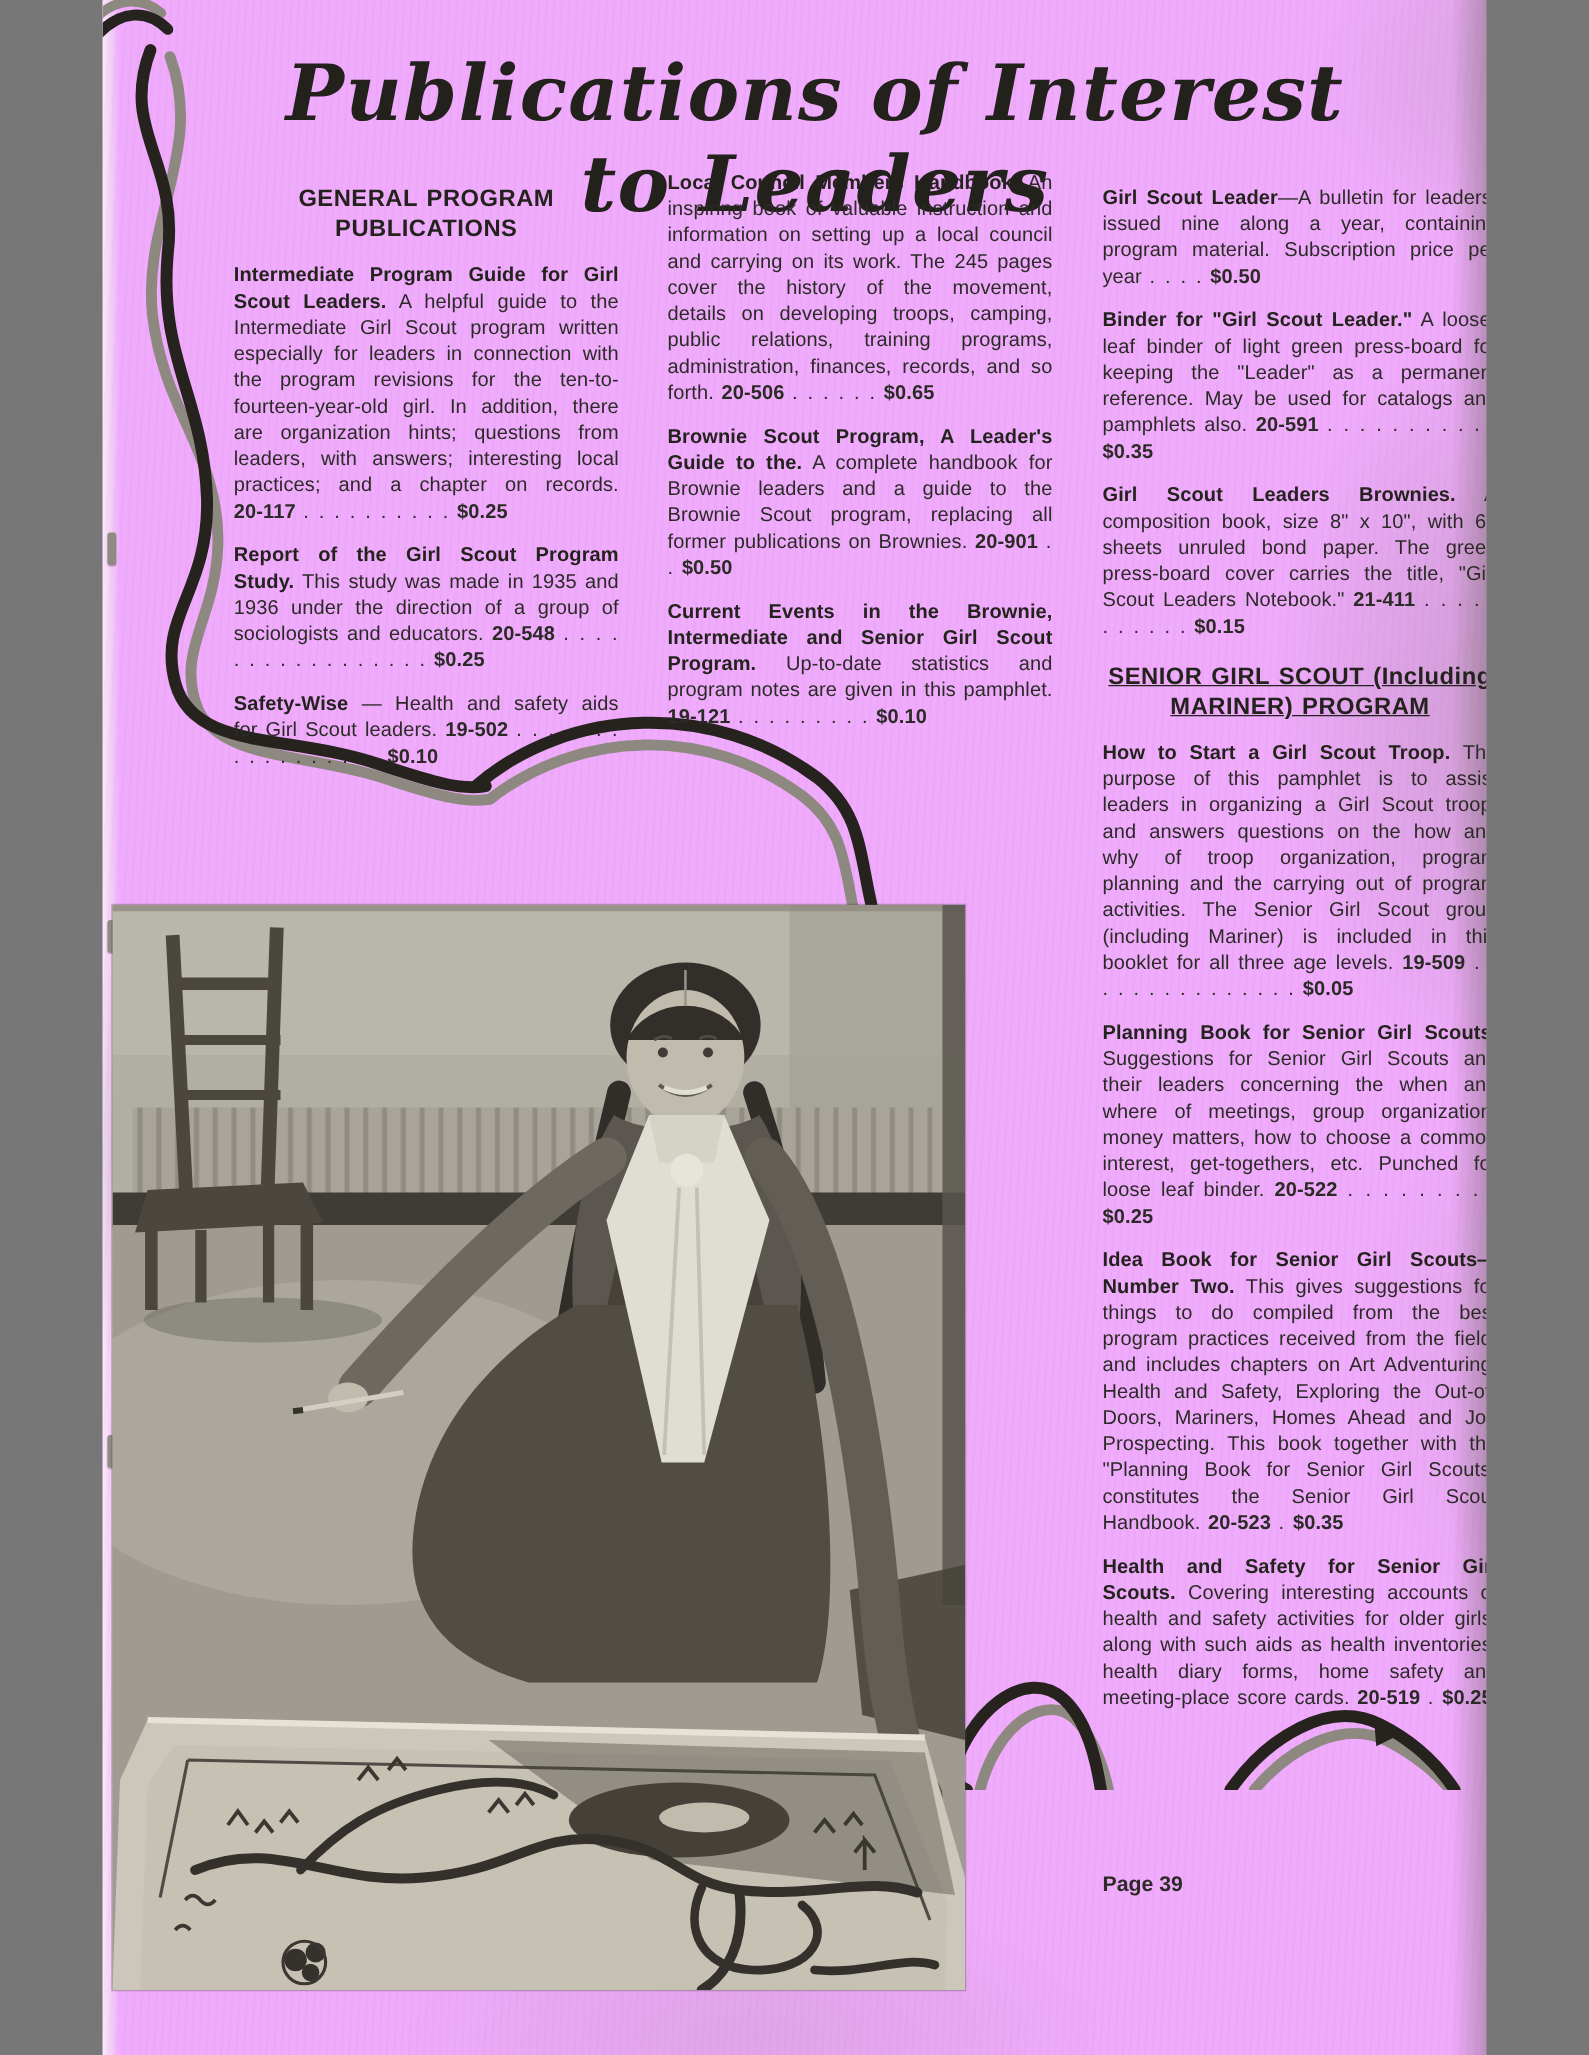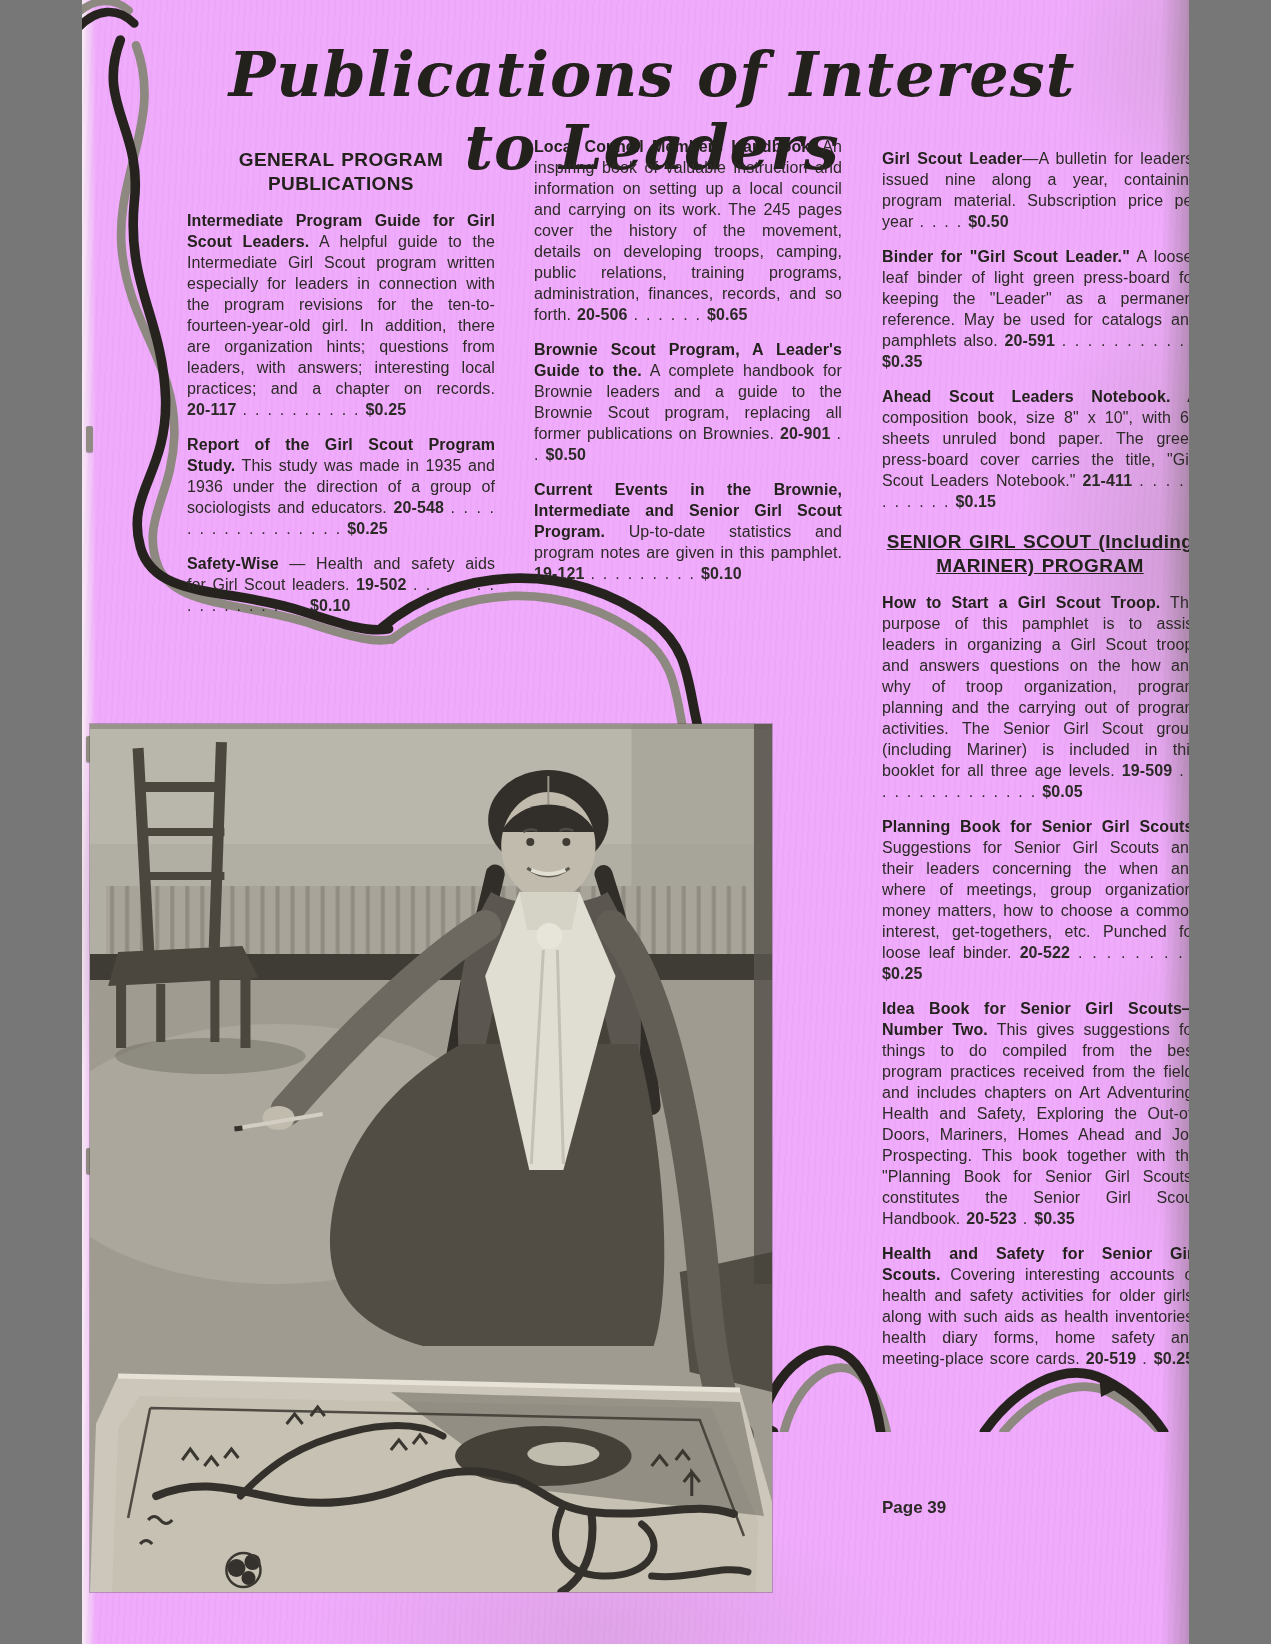--- a/index.html
+++ b/index.html
@@ -171,21 +171,21 @@
       <b class="t">Binder for "Girl Scout Leader."</b>
       <span>A loose-leaf binder of light green press-board for keeping the "Leader" as a permanent reference. May be used for catalogs and pamphlets also.</span>
       <b class="code">20-591</b>
       <span class="dots">. . . . . . . . . . .</span>
       <b class="price">$0.35</b>
     </p>
       </div>
 
     <div class="item">
         <p>
-      <b class="t">Ahead Scout Leaders Notebook.</b>
+      <b class="t">Girl Scout Leaders Brownies.</b>
       <span>A composition book, size 8" x 10", with 60 sheets unruled bond paper. The green press-board cover carries the title, "Girl Scout Leaders Notebook."</span>
       <b class="code">21-411</b>
       <span class="dots">. . . . . . . . . . .</span>
       <b class="price">$0.15</b>
     </p>
       </div>
 
     <div class="colhead senior">SENIOR GIRL SCOUT (Including MARINER) PROGRAM</div>
 
     <div class="item">

